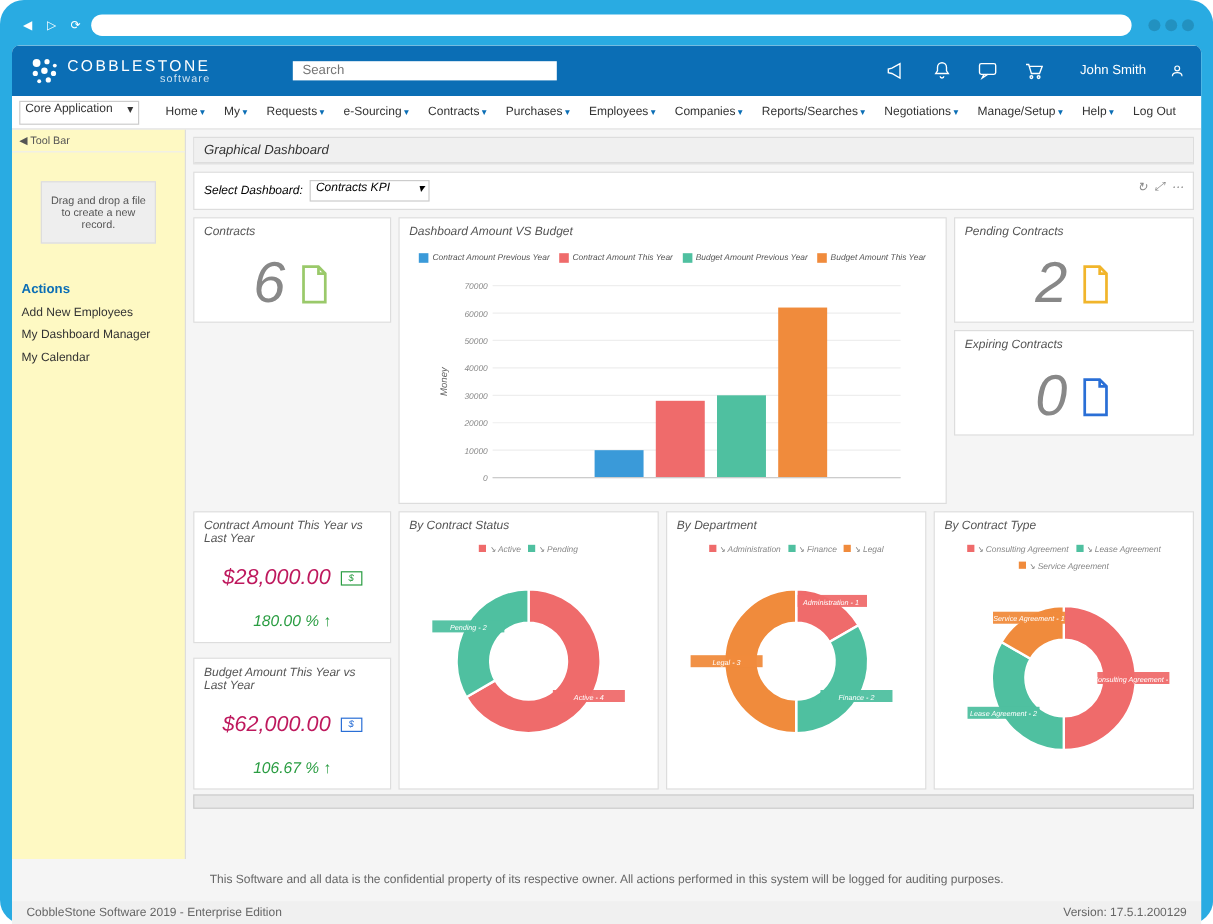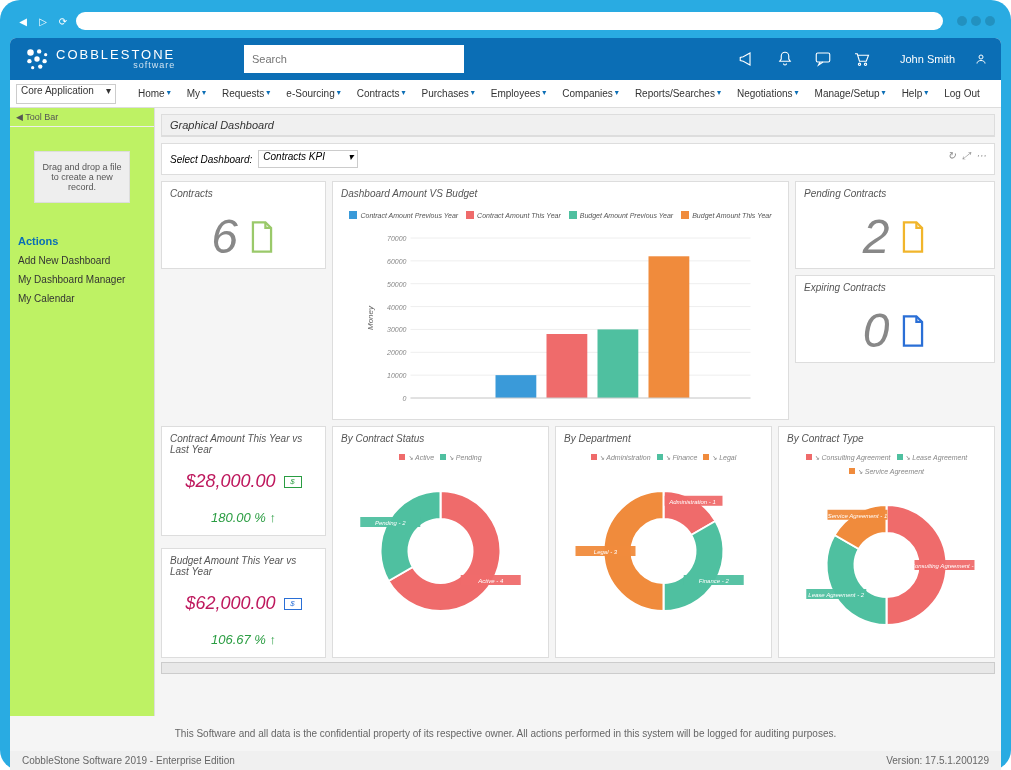--- a/index.html
+++ b/index.html
@@ -10,31 +10,31 @@
   .browser-url { flex: 1; height: 18px; background: #fff; border-radius: 9px; }
   .browser-dots { display: flex; gap: 4px; margin-left: 8px; }
   .browser-dot { width: 10px; height: 10px; border-radius: 50%; background: rgba(0,0,0,0.15); }
   .app { background: #f5f5f5; width: 100%; height: calc(100% - 28px); border-radius: 6px 6px 0 0; overflow: hidden; display: flex; flex-direction: column; }
   .app-header { background: #0b6eb5; height: 42px; display: flex; align-items: center; padding: 0 14px; color: #fff; }
   .logo { display: flex; align-items: center; gap: 6px; font-size: 13px; letter-spacing: 1px; min-width: 220px; }
   .logo-svg { width: 26px; height: 26px; }
   .logo-text { display: flex; flex-direction: column; line-height: 1; }
   .logo-text .l1 { font-size: 13px; letter-spacing: 2px; }
   .logo-text .l2 { font-size: 9px; text-align: right; letter-spacing: 1px; opacity: .8; }
-  .search-box { width: 220px; height: 28px; background: #fff; border: none; padding: 0 8px; font-size: 11px; color: #333; }
+  .search-box { width: 220px; height: 16px; background: #fff; border: none; padding: 0 8px; font-size: 11px; color: #333; }
   .header-spacer { flex: 1; }
   .header-icons { display: flex; gap: 20px; align-items: center; margin-right: 30px; }
   .header-icon { width: 18px; height: 18px; stroke: #fff; fill: none; stroke-width: 1.5; }
   .user-block { font-size: 11px; display: flex; align-items: flex-end; gap: 20px; }
   .menu-bar { background: #fff; height: 28px; display: flex; align-items: center; font-size: 10px; border-bottom: 1px solid #ddd; padding: 0 6px; }
   .menu-select { border: 1px solid #ccc; height: 20px; font-size: 10px; width: 100px; padding: 0 4px; background: #fff; color: #333; margin-right: 14px; position: relative; }
-  .menu-item { padding: 0 8px; color: #333; cursor: pointer; display: flex; align-items: flex-start; gap: 2px; }
+  .menu-item { padding: 0 8px; color: #333; cursor: pointer; display: flex; align-items: center; gap: 2px; }
   .menu-item .chev { color: #0b6eb5; font-size: 8px; }
   .content { flex: 1; display: flex; overflow: hidden; }
-  .sidebar { width: 145px; background: #bef264; border-right: 1px solid #ddd; padding: 0; font-size: 10px; }
+  .sidebar { width: 145px; background: #fef9c3; border-right: 1px solid #ddd; padding: 0; font-size: 10px; }
   .sidebar-toolbar { padding: 4px 6px; border-bottom: 1px solid #eee; color: #555; font-size: 9px; }
   .dropzone { margin: 24px; padding: 10px 6px; background: #eee; border: 1px solid #ddd; text-align: center; font-size: 9px; color: #555; }
   .actions-header { color: #0b6eb5; font-weight: bold; padding: 8px 8px 4px 8px; font-size: 11px; }
   .action-link { padding: 4px 8px; color: #333; cursor: pointer; font-size: 10px; }
   .main { flex: 1; overflow: auto; background: #f5f5f5; padding: 0 6px 6px 6px; display: flex; flex-direction: column; font-style: italic; }
   .panel { background: #fff; border: 1px solid #ddd; margin-top: 6px; }
   .panel-header { background: #f0f0f0; border-bottom: 1px solid #ddd; padding: 4px 8px; font-size: 11px; color: #333; }
   .dash-select-row { background: #fff; border: 1px solid #ddd; margin-top: 6px; padding: 6px 8px; font-size: 10px; display: flex; align-items: center; gap: 6px; position: relative; }
   .small-select { border: 1px solid #ccc; height: 18px; font-size: 10px; width: 100px; padding: 0 4px; background: #fff; }
   .widget-icons { position: absolute; right: 8px; top: 6px; color: #888; font-size: 10px; display: flex; gap: 6px; }
@@ -188,21 +188,21 @@
         </div>
     </div>
 
     <div class="content">
 
       <div class="sidebar">
         <div class="sidebar-toolbar">◀ Tool Bar</div>
         <div class="dropzone">Drag and drop a file to create a new record.</div>
         <div class="actions-header">Actions</div>
         <div id="sidebar-links">
-            <div class="action-link">Add New Dashboard</div>
+            <div class="action-link">Add New Employees</div>
             <div class="action-link">My Dashboard Manager</div>
             <div class="action-link">My Calendar</div>
           </div>
       </div>
 
       <div class="main">
         <div class="panel">
           <div class="panel-header">Graphical Dashboard</div>
         </div>
         <div class="dash-select-row">

